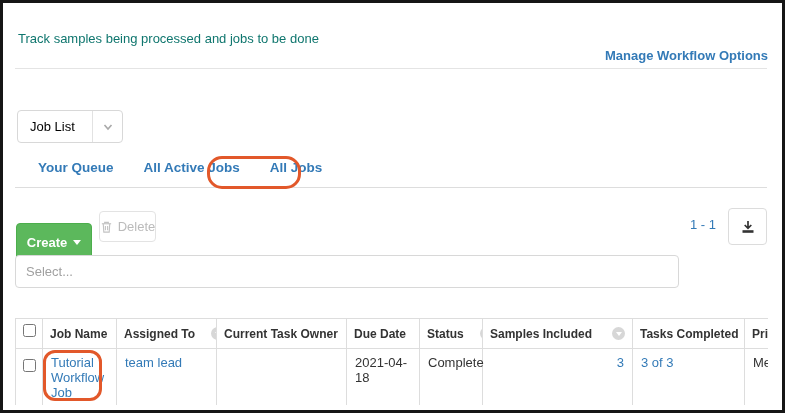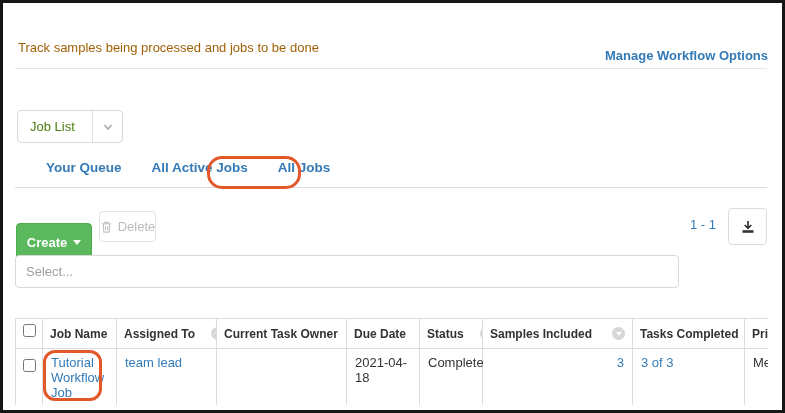--- a/index.html
+++ b/index.html
@@ -8,35 +8,35 @@
     font-family: "Liberation Sans", sans-serif;
     background: #fff;
     border: 3px solid #161616;
     position: relative;
     overflow: hidden;
   }
   .page { position: absolute; inset: 0; }
 
   
   .page-title { position: absolute; left: 15px; top: 10px; font-size: 26px; font-weight: 400; color: #2e2e2e; letter-spacing: 0.2px; }
-  .page-subtitle { position: absolute; left: 15px; top: 37px; font-size: 13px; color: #a16207; }
+  .page-subtitle { position: absolute; left: 15px; top: 28px; font-size: 13px; color: #0f766e; }
   .manage-link { position: absolute; right: 14px; top: 45px; font-size: 13px; font-weight: 600; color: var(--link); text-decoration: none; }
   .header-divider { position: absolute; left: 12px; top: 65px; width: 752px; height: 1px; background: #e4e4e4; }
 
   
   .joblist-btn {
     position: absolute; left: 14px; top: 107px; width: 106px; height: 33px;
     border: 1px solid #d8d8d8; border-radius: 4px; background: #fff;
     display: flex; align-items: center; cursor: pointer;
   }
-  .joblist-label { flex: 1; padding-left: 12px; font-size: 13px; color: #4d7c0f; }
+  .joblist-label { flex: 1; padding-left: 12px; font-size: 13px; color: #000000; }
   .joblist-caret { width: 30px; height: 100%; border-left: 1px solid #e2e2e2; display: flex; align-items: center; justify-content: center; }
 
   
-  .tabs { position: absolute; left: 28px; top: 145px; display: flex; align-items: center; z-index: 2; }
+  .tabs { position: absolute; left: 20px; top: 145px; display: flex; align-items: center; z-index: 2; }
   .tab { padding: 12px 15px; font-size: 13.5px; font-weight: 600; color: var(--link); cursor: pointer; white-space: nowrap; }
   .tab.active {
     color: #555; background: #fff;
     border: 1px solid #ddd; border-bottom: none;
     border-radius: 4px 4px 0 0;
     padding: 12px 16px 18px;
   }
   .tabbar-line { position: absolute; left: 12px; top: 184px; width: 752px; height: 1px; background: #ddd; z-index: 1; }
 
   

